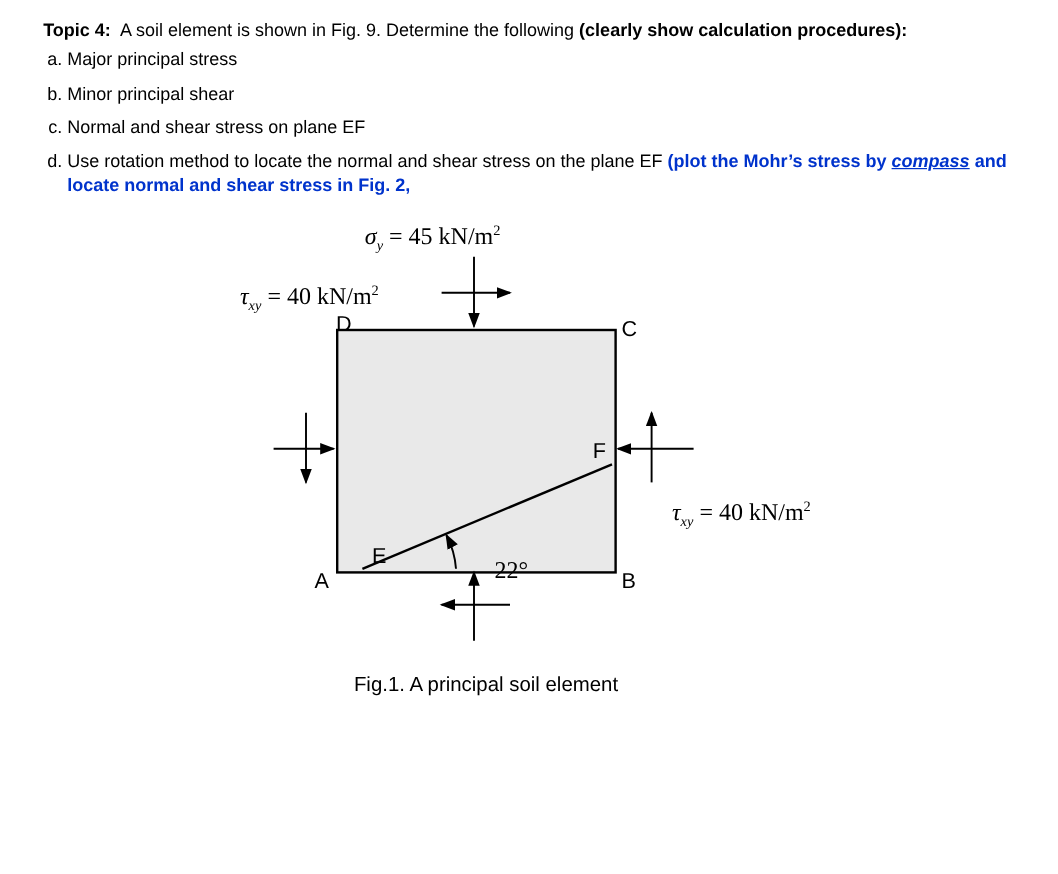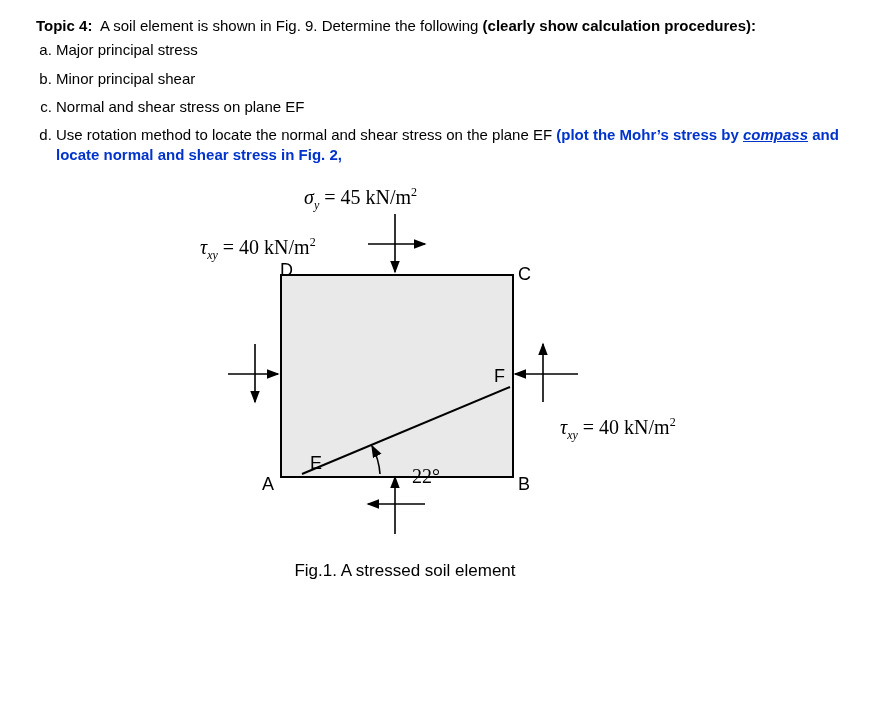--- a/index.html
+++ b/index.html
@@ -97,14 +97,14 @@
     <line x1="498" y1="190" x2="435" y2="190" class="arrow" marker-end="url(#ah)"></line>
 
     <line x1="315" y1="350" x2="315" y2="293" class="arrow" marker-end="url(#ah)"></line>
     <line x1="345" y1="320" x2="288" y2="320" class="arrow" marker-end="url(#ah)"></line>
 
     <line x1="222" y1="290" x2="430" y2="203" stroke="#000" stroke-width="2"></line>
 
     <path d="M 300 290 A 70 70 0 0 0 292 262" class="arrow" marker-end="url(#ah)"></path>
   </svg>
 
-  <div class="caption" style="position:absolute; left:160px; top:370px; width:330px;">Fig.1. A stressed soil element</div>
+  <div class="caption" style="position:absolute; left:160px; top:370px; width:330px;">Fig.1. A principal soil element</div>
 </div>
 
 </body></html>

